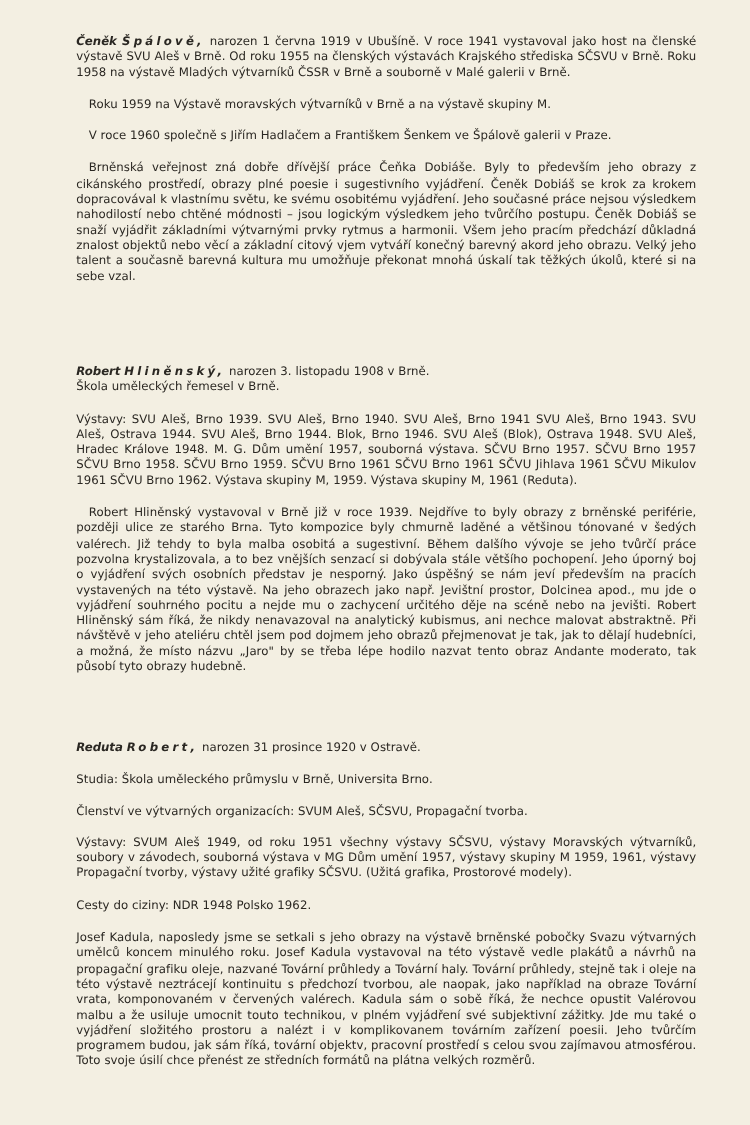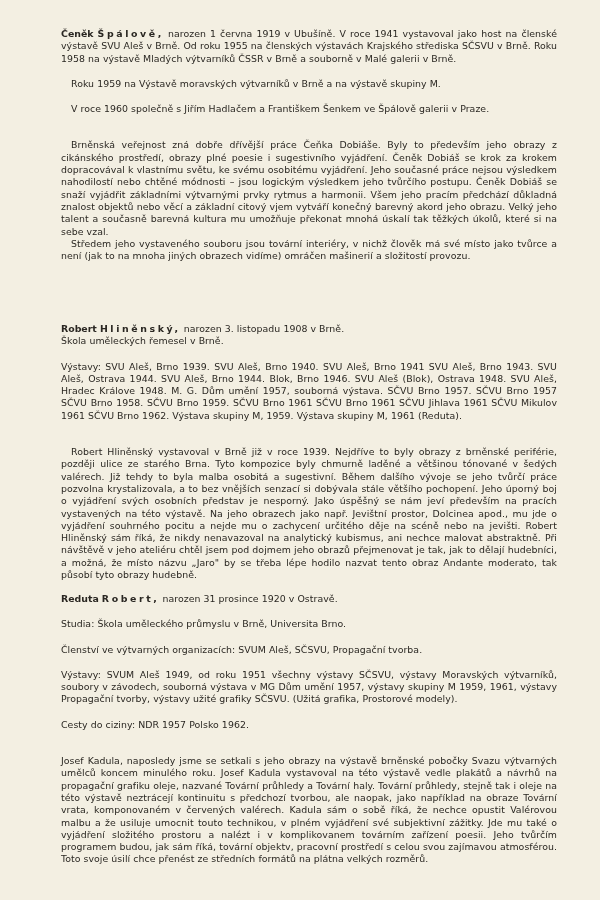--- a/index.html
+++ b/index.html
@@ -10,58 +10,57 @@
     color:#2a2722;
   }
   .page { position:relative; width:600px; height:900px; }
   .section { position:absolute; left:61px; width:496px; }
   p {
     margin:0; font-size:9.4px; line-height:12.3px;
     text-align:justify; letter-spacing:0.05px;
   }
   p.gap { margin-top:13px; }
   p.indent { text-indent:10px; }
-  .name { font-weight:bold; letter-spacing:0; }
+  .name { font-weight:bold; letter-spacing:0;font-style:italic; }
   .name .sp { letter-spacing:2.6px; }
-  .lead { margin-top:24px; }
+  .lead { margin-top:14px; }
 </style>
 </head>
 <body>
 
 <div class="page">
 
   <div class="section" style="top:28px;">
     <p>
       <span class="name">Čeněk</span>
       <span class="name sp-wrap"><span class="sp">Špálově,</span></span>
       <span>narozen 1  června 1919 v Ubušíně. V roce 1941 vystavoval jako host na členské výstavě SVU Aleš v Brně. Od roku 1955 na členských výstavách Krajského střediska SČSVU v Brně. Roku 1958 na výstavě Mladých výtvarníků ČSSR v Brně a souborně v Malé galerii v Brně.</span>
     </p>
     <p class="gap indent">Roku 1959 na Výstavě moravských výtvarníků v Brně a na výstavě skupiny M.</p>
     <p class="gap indent">V roce 1960 společně s Jiřím Hadlačem a Františkem Šenkem ve Špálově galerii v Praze.</p>
     <p class="indent lead">Brněnská veřejnost zná dobře dřívější práce Čeňka Dobiáše. Byly to především jeho obrazy z cikánského prostředí, obrazy plné poesie i sugestivního vyjádření. Čeněk Dobiáš se krok za krokem dopracovával k vlastnímu světu, ke svému osobitému vyjádření. Jeho současné práce nejsou výsledkem nahodilostí nebo chtěné módnosti – jsou logickým výsledkem jeho tvůrčího postupu. Čeněk Dobiáš se snaží vyjádřit základními výtvarnými prvky rytmus a harmonii. Všem jeho pracím předchází důkladná znalost objektů nebo věcí a základní citový vjem vytváří konečný barevný akord jeho obrazu. Velký jeho talent a současně barevná kultura mu umožňuje překonat mnohá úskalí tak těžkých úkolů, které si na sebe vzal.</p>
-    <p class="indent">Středem jeho vystaveného souboru jsou tovární interiéry, v nichž člověk má své místo jako tvůrce a není (jak to na mnoha jiných obrazech vidíme) omráčen mašinerií a složitostí provozu.</p>
   </div>
 
-  <div class="section" style="top:323px;">
+  <div class="section" style="top:292px;">
     <p>
       <span class="name">Robert</span>
       <span class="name"><span class="sp">Hliněnský,</span></span>
       <span>narozen 3. listopadu 1908 v Brně.</span>
     </p>
     <p>Škola uměleckých řemesel v Brně.</p>
     <p class="gap">Výstavy: SVU Aleš, Brno 1939. SVU Aleš, Brno 1940. SVU Aleš, Brno 1941  SVU Aleš, Brno 1943. SVU Aleš, Ostrava 1944. SVU Aleš, Brno 1944. Blok, Brno 1946. SVU Aleš (Blok), Ostrava 1948. SVU Aleš, Hradec Králove 1948. M. G. Dům umění 1957, souborná výstava. SČVU Brno 1957. SČVU Brno 1957  SČVU Brno 1958. SČVU Brno 1959. SČVU Brno 1961  SČVU Brno 1961  SČVU Jihlava 1961  SČVU Mikulov 1961  SČVU Brno 1962. Výstava skupiny M, 1959. Výstava skupiny M, 1961 (Reduta).</p>
     <p class="indent lead">Robert Hliněnský vystavoval v Brně již v roce 1939. Nejdříve to byly obrazy z brněnské periférie, později ulice ze starého Brna. Tyto kompozice byly chmurně laděné a většinou tónované v šedých valérech. Již tehdy to byla malba osobitá a sugestivní. Během dalšího vývoje se jeho tvůrčí práce pozvolna krystalizovala, a to bez vnějších senzací si dobývala stále většího pochopení. Jeho úporný boj o vyjádření svých osobních představ je nesporný. Jako úspěšný se nám jeví především na pracích vystavených na této výstavě. Na jeho obrazech jako např. Jevištní prostor, Dolcinea apod., mu jde o vyjádření souhrného pocitu a nejde mu o zachycení určitého děje na scéně nebo na jevišti. Robert Hliněnský sám říká, že nikdy nenavazoval na analytický kubismus, ani nechce malovat abstraktně. Při návštěvě v jeho ateliéru chtěl jsem pod dojmem jeho obrazů přejmenovat je tak, jak to dělají hudebníci, a možná, že místo názvu „Jaro" by se třeba lépe hodilo nazvat tento obraz Andante moderato, tak působí tyto obrazy hudebně.</p>
   </div>
 
   <div class="section" style="top:593px;">
     <p>
       <span class="name">Reduta</span>
       <span class="name"><span class="sp">Robert,</span></span>
       <span>narozen 31  prosince 1920 v Ostravě.</span>
     </p>
     <p class="gap">Studia: Škola uměleckého průmyslu v Brně, Universita Brno.</p>
     <p class="gap">Členství ve výtvarných organizacích: SVUM Aleš, SČSVU, Propagační tvorba.</p>
     <p class="gap">Výstavy: SVUM Aleš 1949, od roku 1951 všechny výstavy SČSVU, výstavy Moravských výtvarníků, soubory v závodech, souborná výstava v MG Dům umění 1957, výstavy skupiny M 1959, 1961, výstavy Propagační tvorby, výstavy užité grafiky SČSVU. (Užitá grafika, Prostorové modely).</p>
-    <p class="gap">Cesty do ciziny: NDR 1957  Polsko 1962.</p>
+    <p class="gap">Cesty do ciziny: NDR 1948  Polsko 1962.</p>
     <p class="lead">Josef Kadula, naposledy jsme se setkali s jeho obrazy na výstavě brněnské pobočky Svazu výtvarných umělců koncem minulého roku. Josef Kadula vystavoval na této výstavě vedle plakátů a návrhů na propagační grafiku oleje, nazvané Tovární průhledy a Tovární haly. Tovární průhledy, stejně tak i oleje na této výstavě neztrácejí kontinuitu s předchozí tvorbou, ale naopak, jako například na obraze Tovární vrata, komponovaném v červených valérech. Kadula sám o sobě říká, že nechce opustit Valérovou malbu a že usiluje umocnit touto technikou, v plném vyjádření své subjektivní zážitky. Jde mu také o vyjádření složitého prostoru a nalézt i v komplikovanem továrním zařízení poesii. Jeho tvůrčím programem budou, jak sám říká, tovární objektv, pracovní prostředí s celou svou zajímavou atmosférou. Toto svoje úsilí chce přenést ze středních formátů na plátna velkých rozměrů.</p>
   </div>
 
 </div>
 
 </body></html>

